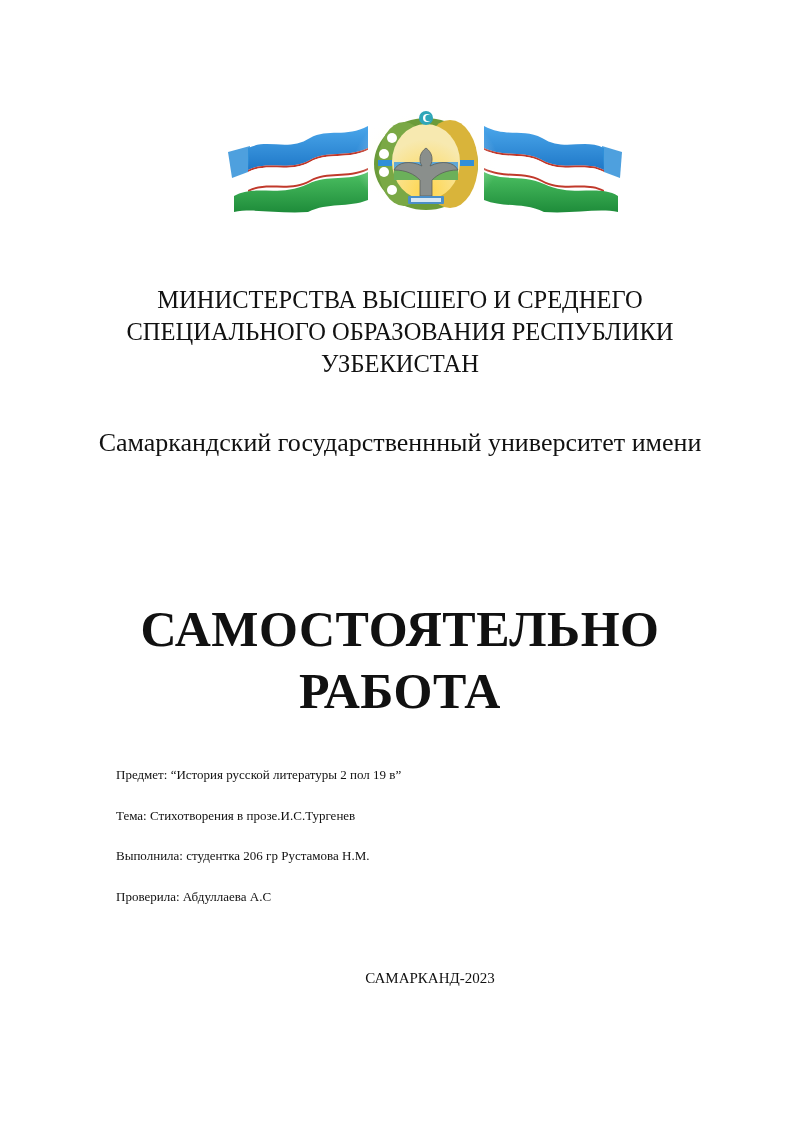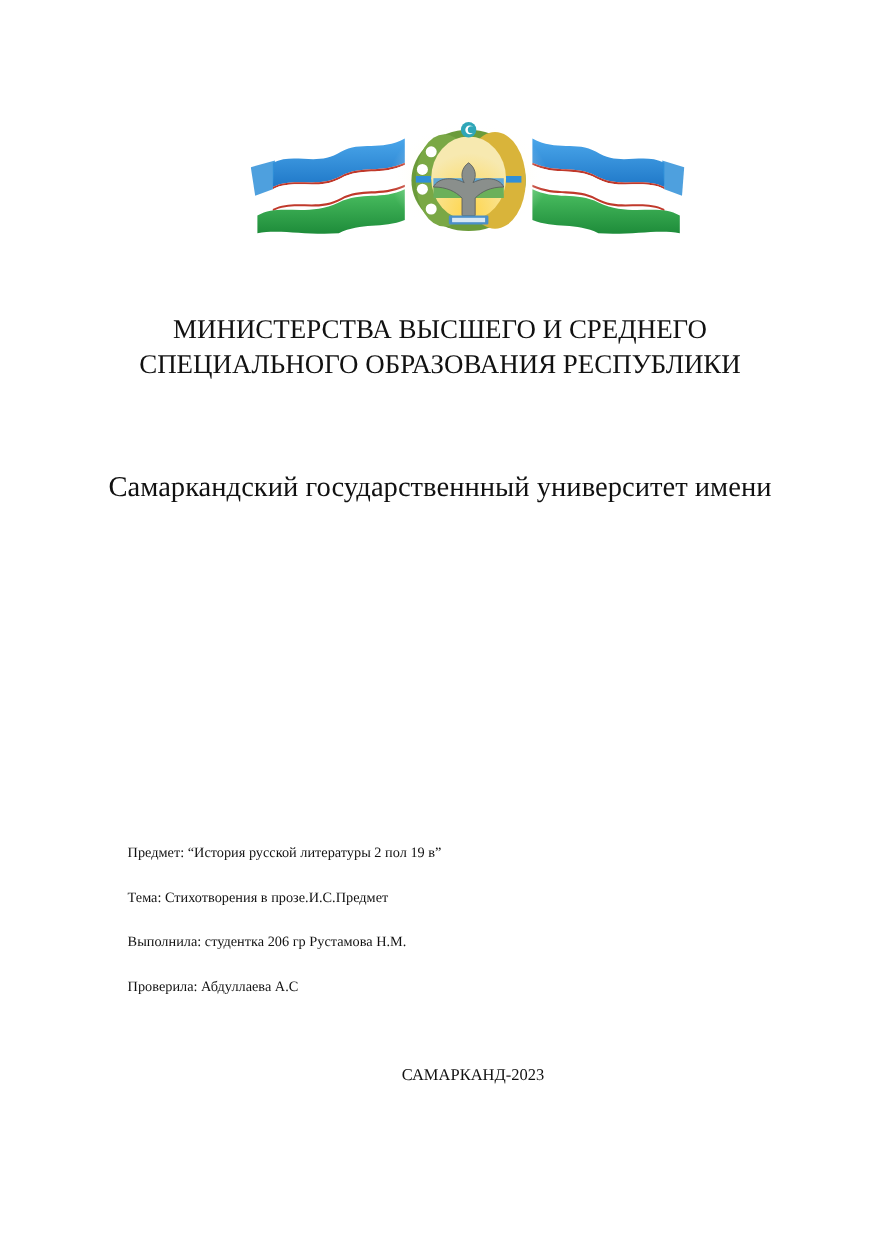--- a/index.html
+++ b/index.html
@@ -164,29 +164,34 @@
 
         <rect x="180" y="88" width="36" height="8" rx="1" fill="#4b8fc8"></rect>
         <rect x="183" y="90" width="30" height="4" fill="#d8e8f4"></rect>
       </g>
     </svg>
   </div>
 
   <div class="ministry">
     <div>МИНИСТЕРСТВА ВЫСШЕГО И СРЕДНЕГО</div>
     <div>СПЕЦИАЛЬНОГО ОБРАЗОВАНИЯ РЕСПУБЛИКИ</div>
+    <div>УЗБЕКИСТАН</div>
   </div>
 
   <div class="university">
     <div>Самаркандский государственнный университет имени</div>
   </div>
 
+  <div class="work-title">
+    <div>САМОСТОЯТЕЛЬНО</div>
+    <div>РАБОТА</div>
+  </div>
 
   <div class="details">
     <div class="row">Предмет: “История русской литературы 2 пол 19 в”</div>
-    <div class="row">Тема: Стихотворения в прозе.И.С.Предмет</div>
+    <div class="row">Тема: Стихотворения в прозе.И.С.Тургенев</div>
     <div class="row">Выполнила: студентка  206 гр Рустамова Н.М.</div>
     <div class="row">Проверила: Абдуллаева А.С</div>
   </div>
 
   <div class="city-year">САМАРКАНД-2023</div>
 
 </div>
 
 </body></html>

